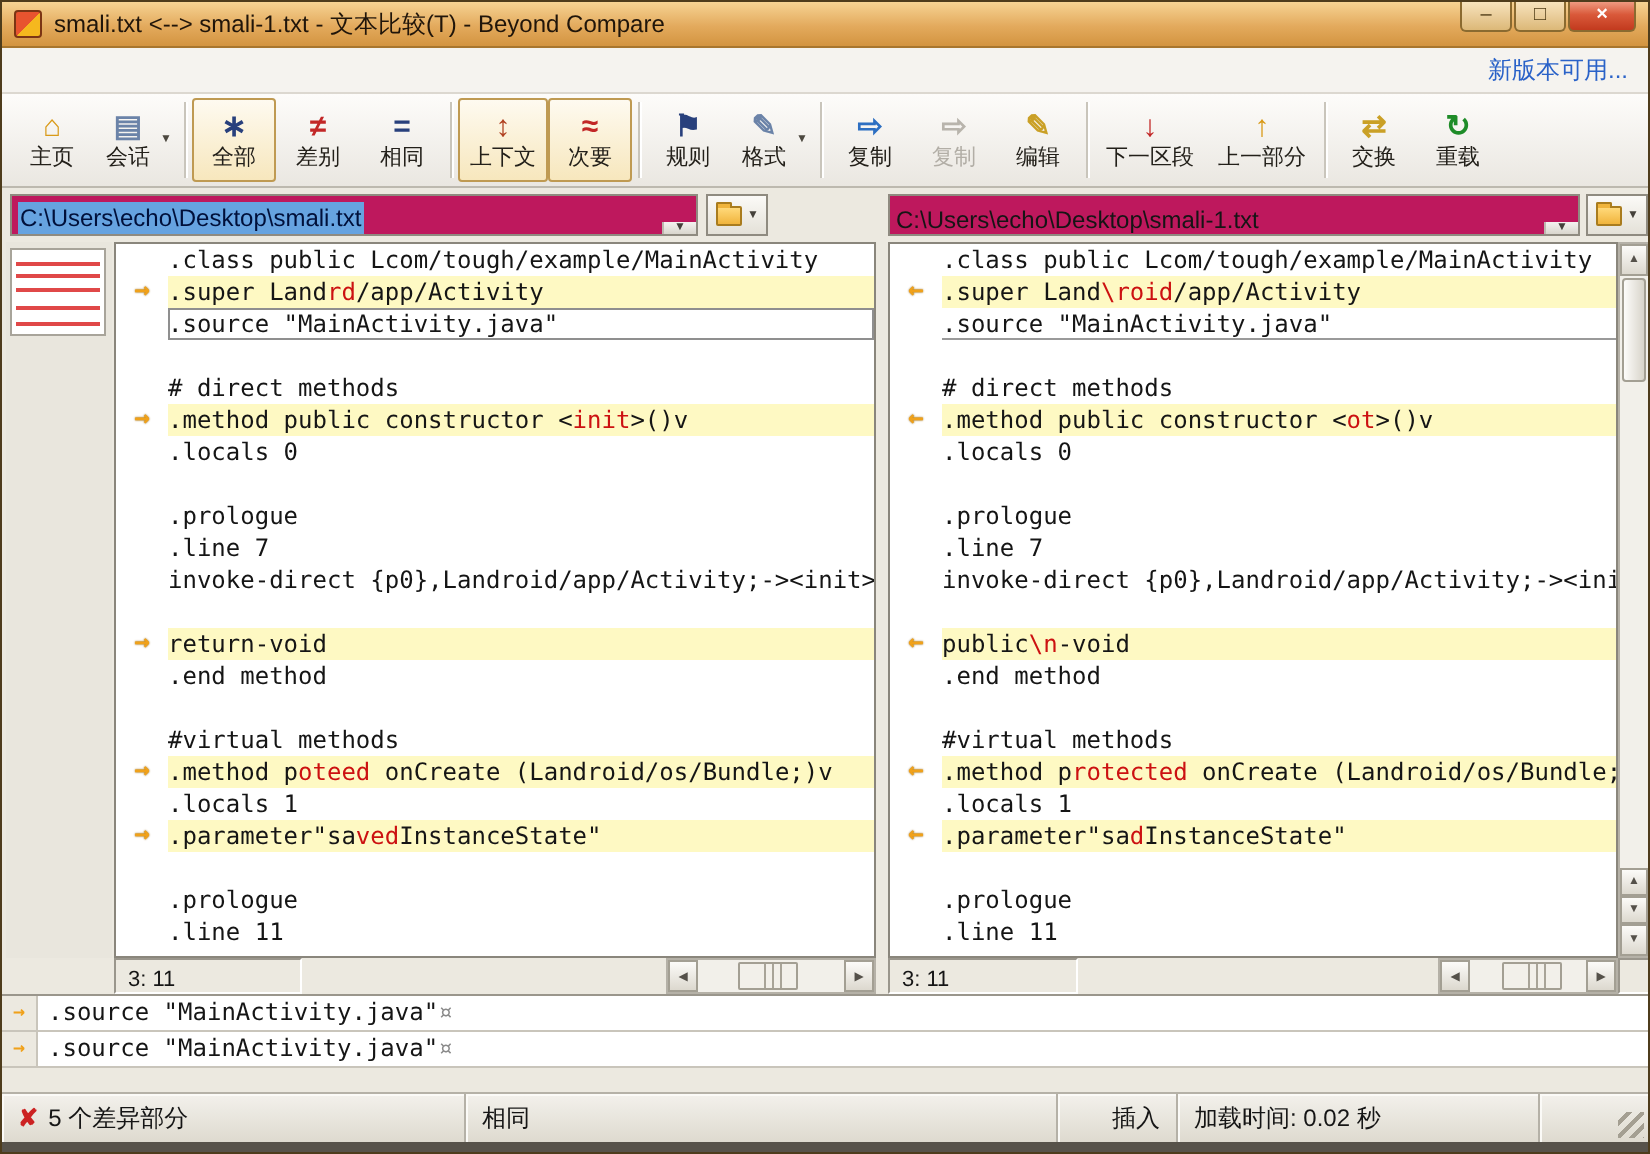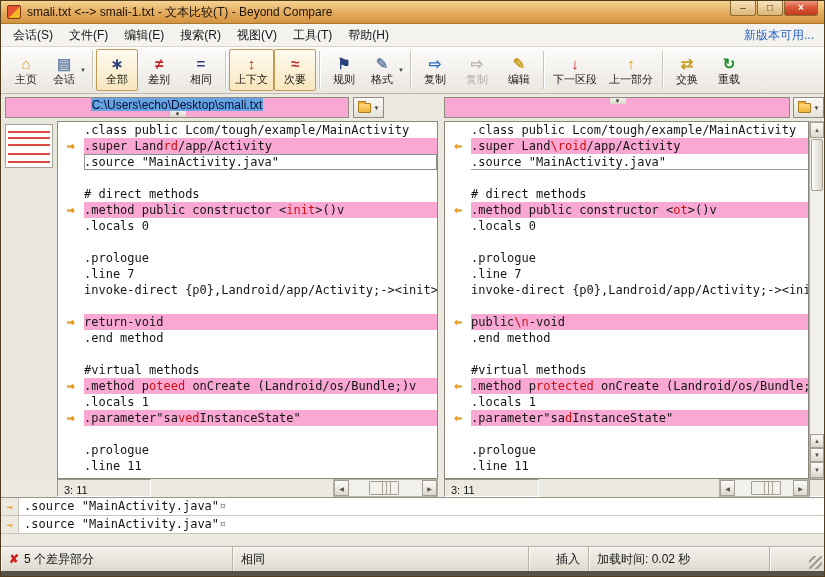--- a/index.html
+++ b/index.html
@@ -30,21 +30,21 @@
             padding:1px 5px;border:1px solid transparent;border-radius:2px;position:relative;}
   .tool-btn.has-drop{padding-right:13px;}
   .tool-btn .glyph{font-size:15px;line-height:17px;font-weight:bold;}
   .tool-btn .lbl{font-size:11px;line-height:14px;color:#23201a;white-space:nowrap;}
   .tool-btn.pressed{background:linear-gradient(#fefaf0,#f7e7bd);border-color:#bf9a52;}
   .tool-btn.disabled .lbl{color:#b2aea6;}
   .tcaret{position:absolute;right:2px;top:17px;font-size:6px;color:#4c483f;}
   .tool-sep{width:1px;height:38px;background:#c9c5bb;margin:0 3px;flex:0 0 1px;box-shadow:1px 0 0 #fff;}
   
   .path-row{position:absolute;top:93px;left:0;right:0;height:27px;}
-  .combo{position:absolute;top:3px;height:21px;background:#f9a8d4;border:1px solid #8f8b80;display:flex;align-items:center;overflow:hidden;flex-direction:column;}
+  .combo{position:absolute;top:3px;height:21px;background:#be185d;border:1px solid #8f8b80;display:flex;align-items:flex-end;overflow:hidden;}
   .combo .txt{flex:1;display:flex;align-items:center;padding:0 3px;white-space:nowrap;overflow:hidden;}
   .combo .selhl{background:#66a3e0;color:#00103a;padding:1px 1px;}
   .combo .drop{width:17px;border-left:1px solid #bdb9af;background:linear-gradient(#f4f3f0,#d9d6cd);
                display:flex;align-items:center;justify-content:center;font-size:6px;color:#44403a;}
   .combo.cleft{left:4px;width:344px;}
   .combo.cright{left:443px;width:346px;}
   .folder-btn{position:absolute;top:3px;width:31px;height:21px;border:1px solid #8f8b80;
               background:linear-gradient(#fbfaf7,#e4e1d8);display:flex;align-items:center;justify-content:center;gap:3px;}
   .folder-ic{width:13px;height:10px;background:linear-gradient(#ffd97a,#f0b43c);border:1px solid #a97c1e;border-radius:1px;position:relative;}
   .folder-ic::before{content:"";position:absolute;top:-3px;left:-1px;width:6px;height:2px;background:#f0b43c;
@@ -57,21 +57,21 @@
   .thumb-map .rl{position:absolute;left:2px;right:2px;height:2px;background:#e04848;}
   .pane{position:absolute;top:0;height:100%;background:#fff;border:1px solid #8a867c;overflow:hidden;}
   .pane.pleft{left:56px;width:381px;}
   .pane.pright{left:443px;width:365px;}
   .lines{padding-top:0;}
   .code-row{display:flex;height:16px;line-height:16px;font-family:"DejaVu Sans Mono",monospace;font-size:12px;white-space:pre;}
   .gutter{flex:0 0 26px;text-align:center;font-size:13px;}
   .gutter.arrow{color:#f0a11a;font-weight:bold;text-shadow:0 0 1px #8a5c00;}
   .gutter.flip{transform:scaleX(-1);}
   .code-text{flex:1;overflow:hidden;}
-  .code-row.diff .code-text{background:#f9a8d4;}
+  .code-row.diff .code-text{background:#fef9c3;}
   .red{color:#cc1111;}
   .code-row.sel-box .code-text{outline:1px solid #8f8f8f;outline-offset:-1px;}
   .code-row.sel-line .code-text{box-shadow:inset 0 -1px 0 #9a9a9a;}
   
   .vscroll{position:absolute;left:808px;top:0;width:16px;height:100%;background:#f2f0ea;border:1px solid #b5b1a7;
            display:flex;flex-direction:column;}
   .vs-btn{flex:0 0 16px;background:linear-gradient(#fcfbf8,#dcd8ce);border:1px solid #a39f93;font-size:6px;
           display:flex;align-items:center;justify-content:center;color:#55514a;}
   .vs-btn.small{flex:0 0 14px;}
   .vs-thumb{flex:0 0 52px;margin:1px;background:linear-gradient(90deg,#fdfcfa,#d8d4ca);border:1px solid #a39f93;border-radius:2px;}
@@ -116,29 +116,20 @@
     <span class="app-icon"></span>
     <span class="title-text">smali.txt &lt;--&gt; smali-1.txt - 文本比较(T) - Beyond Compare</span>
     <div class="win-buttons">
       <div class="win-btn">–</div>
       <div class="win-btn">□</div>
       <div class="win-btn close">×</div>
     </div>
   </div>
 
   <div class="menubar">
-    <div id="menu-items" style="display:flex">
-        <div class="menu-item">会话(S)</div>
-        <div class="menu-item">文件(F)</div>
-        <div class="menu-item">编辑(E)</div>
-        <div class="menu-item">搜索(R)</div>
-        <div class="menu-item">视图(V)</div>
-        <div class="menu-item">工具(T)</div>
-        <div class="menu-item">帮助(H)</div>
-      </div>
     <span class="update-link">新版本可用...</span>
   </div>
 
   <div class="toolbar" id="toolbar">
       <div class="tool-btn">
         <span class="glyph" style="color: rgb(217, 154, 24);">⌂</span>
         <span class="lbl">主页</span>
       </div>
       <div class="tool-btn has-drop">
         <span class="glyph" style="color: rgb(107, 131, 168);">▤</span>
@@ -215,20 +206,23 @@
       <span class="txt">
           <span class="selhl">C:\Users\echo\Desktop\smali.txt</span>
         </span>
       <span class="drop">▼</span>
     </div>
     <div class="folder-btn" style="left:352px">
       <span class="folder-ic"></span>
       <span class="fcaret">▼</span>
     </div>
     <div class="combo cright">
+      <span class="txt">
+          <span>C:\Users\echo\Desktop\smali-1.txt</span>
+        </span>
       <span class="drop">▼</span>
     </div>
     <div class="folder-btn" style="left:792px">
       <span class="folder-ic"></span>
       <span class="fcaret">▼</span>
     </div>
   </div>
 
   <div class="main">
     <div class="thumb-strip">

